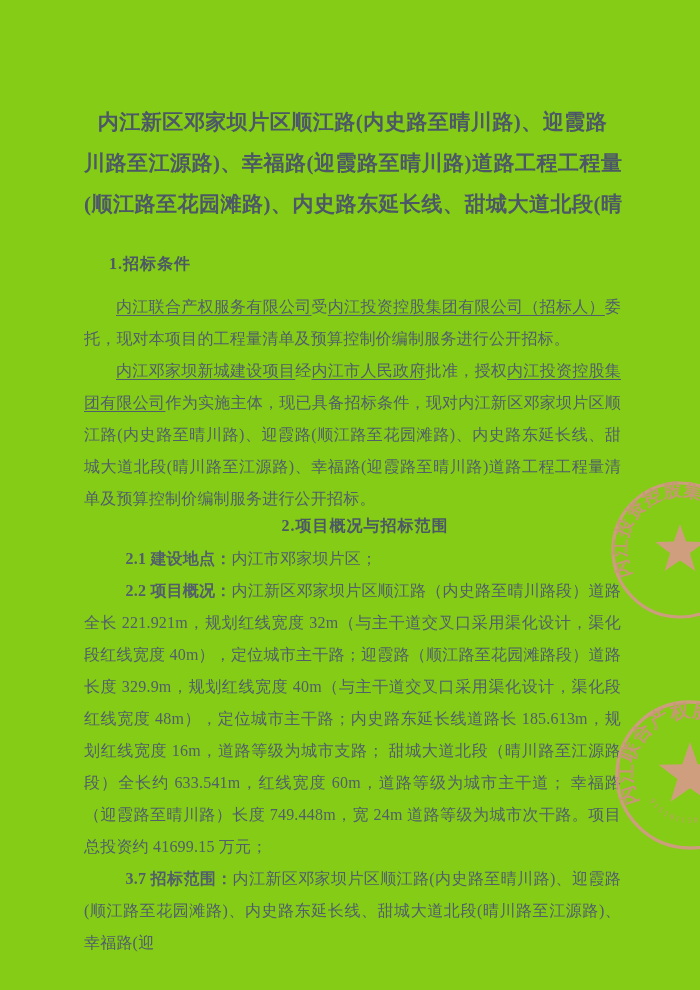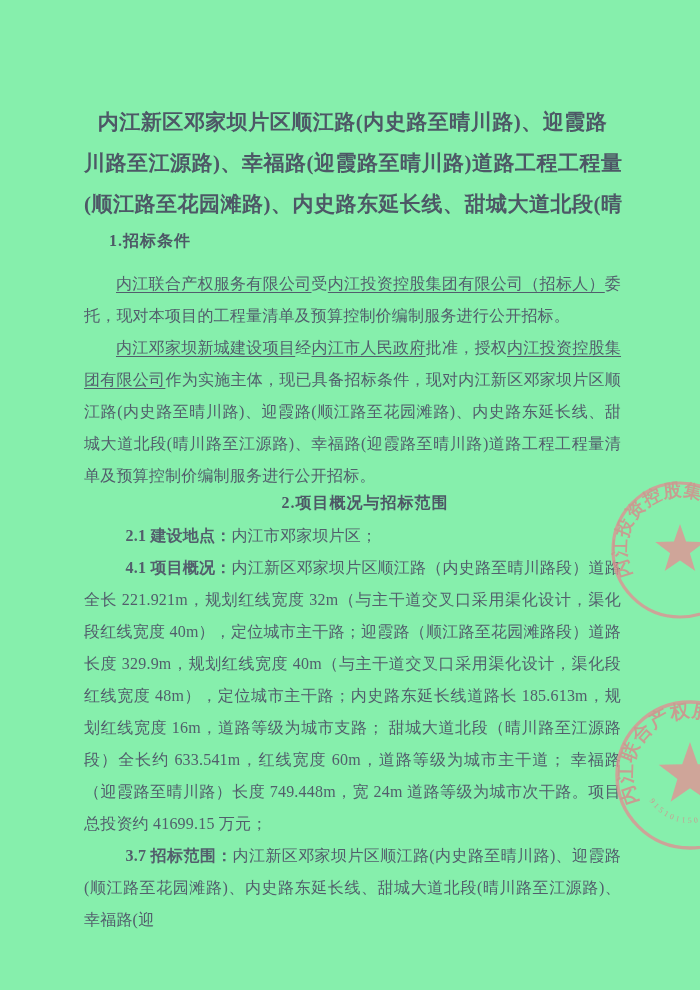--- a/index.html
+++ b/index.html
@@ -1,34 +1,34 @@
 <!DOCTYPE html>
 <html><head>
 <meta charset="utf-8">
 <style>
   html,body { margin:0; padding:0; background:#e9e9e9; }
   .page {
     position:relative; width:700px; height:990px; margin:0 auto;
-    background:#86efac; overflow:hidden;
+    background:#84cc16; overflow:hidden;
     font-family:"Liberation Serif","DejaVu Serif",serif;
   }
   .content {
     position:absolute; left:84px; top:102px; width:537px;
     color:#525e6c;
   }
   .doc-title {
     font-weight:700; font-size:21px; line-height:41px;
     text-align:center; letter-spacing:0.5px; color:#4d5866;
   }
   .doc-title div { white-space:nowrap; }
   .sec-heading {
     font-size:16px; font-weight:700; line-height:22px;
     letter-spacing:1px; color:#4d5866;
   }
-  .sec-heading.h1m { margin:5px 0 16px 25px; }
+  .sec-heading.h1m { margin:28px 0 16px 25px; }
   .sec-heading.h2m { margin:0 0 6px 25px;text-align:center; }
   .para {
     margin:0; font-size:16px; line-height:32px;
     text-align:justify; text-indent:2em; letter-spacing:0.2px;
   }
   .para.sub { text-indent:2.6em; }
   .lbl { font-weight:600; }
   .u { text-decoration:underline; text-underline-offset:3px; }
   .seal-overlay {
     position:absolute; left:0; top:0; pointer-events:none;
@@ -55,21 +55,21 @@
     <div class="sec-heading h1m">1.招标条件</div>
 
     <p class="para"><span class="u">内江联合产权服务有限公司</span><span>受</span><span class="u">内江投资控股集团有限公司（招标人）</span><span>委托，现对本项目的工程量清单及预算控制价编制服务进行公开招标。</span></p>
 
     <p class="para"><span class="u">内江邓家坝新城建设项目</span><span>经</span><span class="u">内江市人民政府</span><span>批准，授权</span><span class="u">内江投资控股集团有限公司</span><span>作为实施主体，现已具备招标条件，现对内江新区邓家坝片区顺江路(内史路至晴川路)、迎霞路(顺江路至花园滩路)、内史路东延长线、甜城大道北段(晴川路至江源路)、幸福路(迎霞路至晴川路)道路工程工程量清单及预算控制价编制服务进行公开招标。</span></p>
 
     <div class="sec-heading h2m">2.项目概况与招标范围</div>
 
     <p class="para sub"><span class="lbl">2.1 建设地点：</span><span>内江市邓家坝片区；</span></p>
 
-    <p class="para sub"><span class="lbl">4.1 项目概况：</span><span>内江新区邓家坝片区顺江路（内史路至晴川路段）道路全长 221.921m，规划红线宽度 32m（与主干道交叉口采用渠化设计，渠化段红线宽度 40m），定位城市主干路；迎霞路（顺江路至花园滩路段）道路长度 329.9m，规划红线宽度 40m（与主干道交叉口采用渠化设计，渠化段红线宽度 48m），定位城市主干路；内史路东延长线道路长 185.613m，规划红线宽度 16m，道路等级为城市支路； 甜城大道北段（晴川路至江源路段）全长约 633.541m，红线宽度 60m，道路等级为城市主干道； 幸福路（迎霞路至晴川路）长度 749.448m，宽 24m 道路等级为城市次干路。项目总投资约 41699.15 万元；</span></p>
+    <p class="para sub"><span class="lbl">2.2 项目概况：</span><span>内江新区邓家坝片区顺江路（内史路至晴川路段）道路全长 221.921m，规划红线宽度 32m（与主干道交叉口采用渠化设计，渠化段红线宽度 40m），定位城市主干路；迎霞路（顺江路至花园滩路段）道路长度 329.9m，规划红线宽度 40m（与主干道交叉口采用渠化设计，渠化段红线宽度 48m），定位城市主干路；内史路东延长线道路长 185.613m，规划红线宽度 16m，道路等级为城市支路； 甜城大道北段（晴川路至江源路段）全长约 633.541m，红线宽度 60m，道路等级为城市主干道； 幸福路（迎霞路至晴川路）长度 749.448m，宽 24m 道路等级为城市次干路。项目总投资约 41699.15 万元；</span></p>
 
     <p class="para sub"><span class="lbl">3.7 招标范围：</span><span>内江新区邓家坝片区顺江路(内史路至晴川路)、迎霞路(顺江路至花园滩路)、内史路东延长线、甜城大道北段(晴川路至江源路)、幸福路(迎</span></p>
 
   </div>
 
   <svg class="seal-overlay" width="700" height="990" viewBox="0 0 700 990">
 
     <g class="seal">
       <circle cx="680" cy="550" r="67" fill="none" stroke="#dc9494" stroke-width="3.2"></circle>
       <polygon transform="translate(680,550)" fill="#e09595" points="0,-26 6.1,-8.4 24.7,-8 9.9,3.2 15.3,21 0,10.4 -15.3,21 -9.9,3.2 -24.7,-8 -6.1,-8.4"></polygon>

